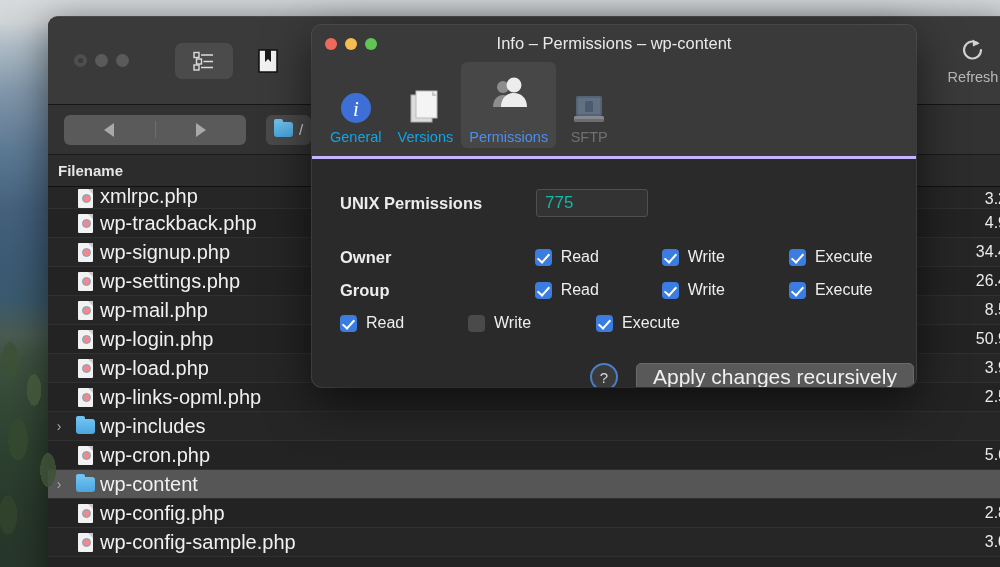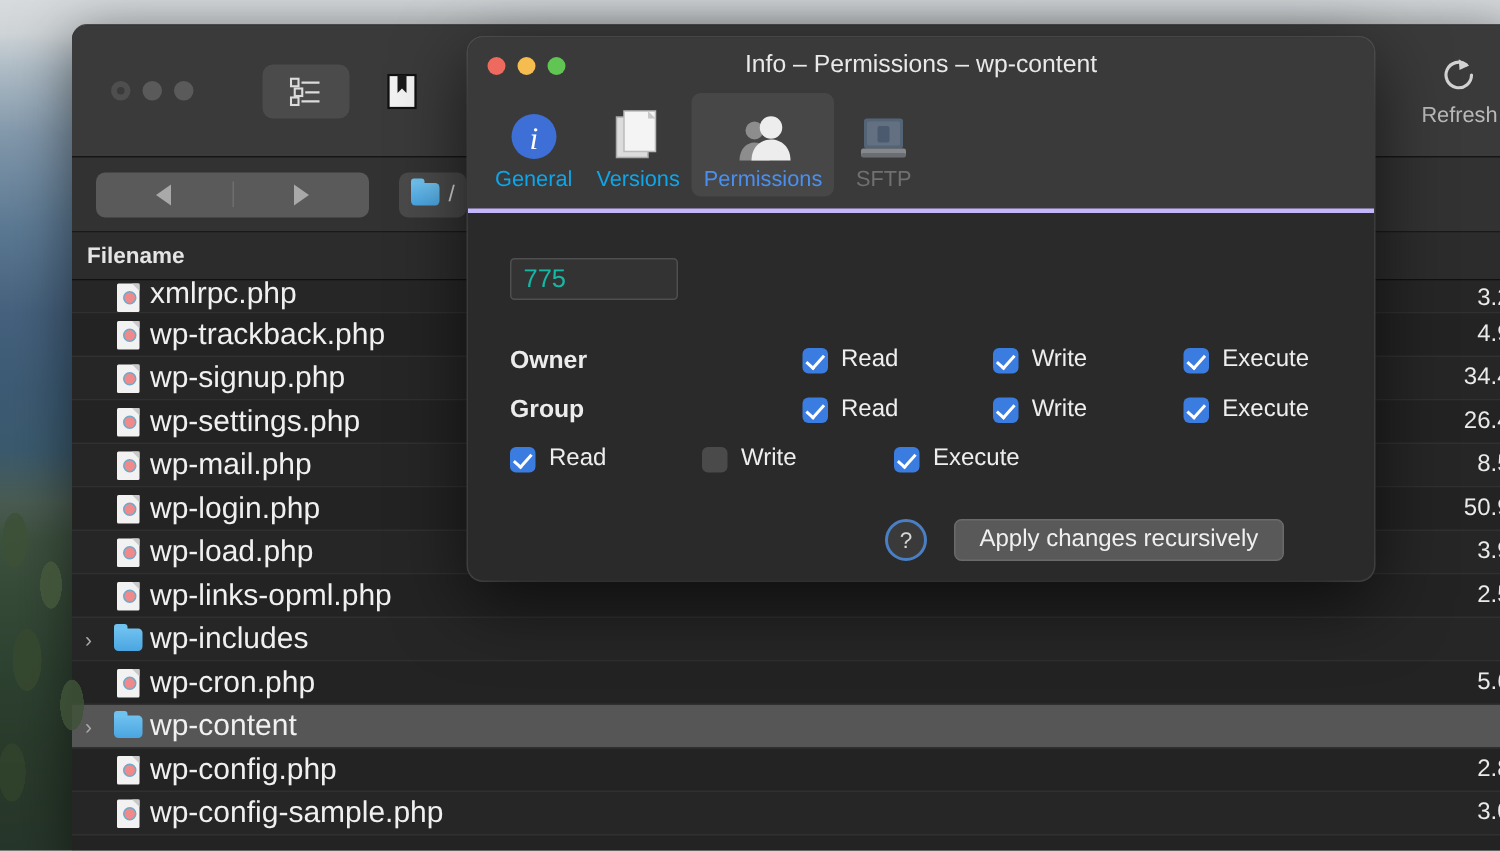--- a/index.html
+++ b/index.html
@@ -160,21 +160,21 @@
   .dot.r { background: #ee6a5f; } .dot.y { background: #f5bd4f; } .dot.g { background: #61c554; }
   .dlg-title {
     position: absolute; left: 0; right: 0; text-align: center;
     color: #e9e9e9; font-size: 16.5px;
   }
   .tabbar { display: flex; align-items: flex-end; padding: 0 10px 6px 10px; gap: 0; }
   .tab {
     display: flex; flex-direction: column; align-items: center;
     padding: 6px 8px 3px 8px; border-radius: 6px; min-width: 66px;
   }
-  .tab.active { background: #474747; }
+  .tab.active { background: #474747; gap: 17px; }
   .tab .tglyph { height: 40px; display: flex; align-items: flex-end; }
   .tab .tlabel { font-size: 14.5px; color: #0ea5e9; margin-top: 4px; white-space: nowrap; }
   .tab.active .tlabel { color: #4a8ff0; }
   .tab.disabled .tlabel { color: #707070; }
 
   .dlg-body { padding: 30px 0 0 0; position: relative; height: 100%; }
   .perm-label {
     color: #ececec; font-size: 16.5px; font-weight: 700;
   }
   .unix-row {
@@ -209,21 +209,21 @@
     padding-left: 278px; margin-top: 26px;
   }
   .help-btn {
     width: 28px; height: 28px; border-radius: 50%;
     background: #3a3a3a; border: 2px solid #4a7fc4;
     color: #d6d6d6; font-size: 15px;
     display: flex; align-items: center; justify-content: center;
   }
   .push-btn {
     height: 28px; background: #595959; border-radius: 5px;
-    color: #f0f0f0; font-size: 16px; padding: 0 16px;
+    color: #f0f0f0; font-size: 21px; padding: 0 16px;
     display: flex; align-items: center; border: 1px solid #6a6a6a;
   }
 </style>
 </head>
 <body>
 
 <div id="desktop">
 
   <div id="app-window">
 
@@ -450,20 +450,21 @@
               </svg>
             </span>
             <span class="tlabel">SFTP</span>
           </div>
         </div>
     </div>
 
     <div class="dlg-body">
 
       <div class="unix-row">
+        <span class="perm-label">UNIX Permissions</span>
         <div class="textfield" placeholder="000">775</div>
       </div>
 
       <div id="matrix">
           <div class="grid-row">
             <span class="perm-label">Owner</span>
             <label class="cb-cell">
               <span class="cb on"></span>
               <span class="cb-lbl">Read</span>
             </label>

